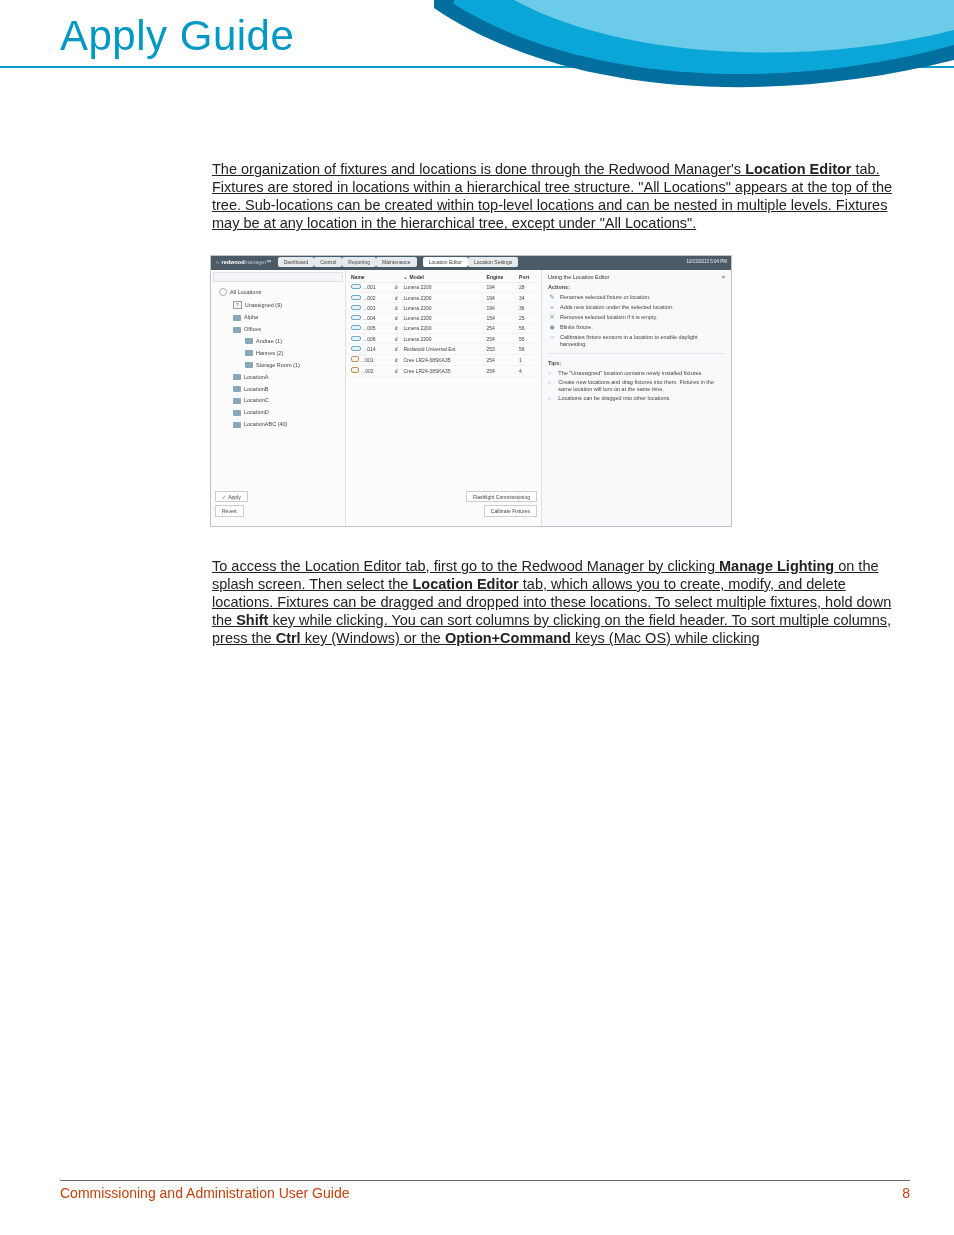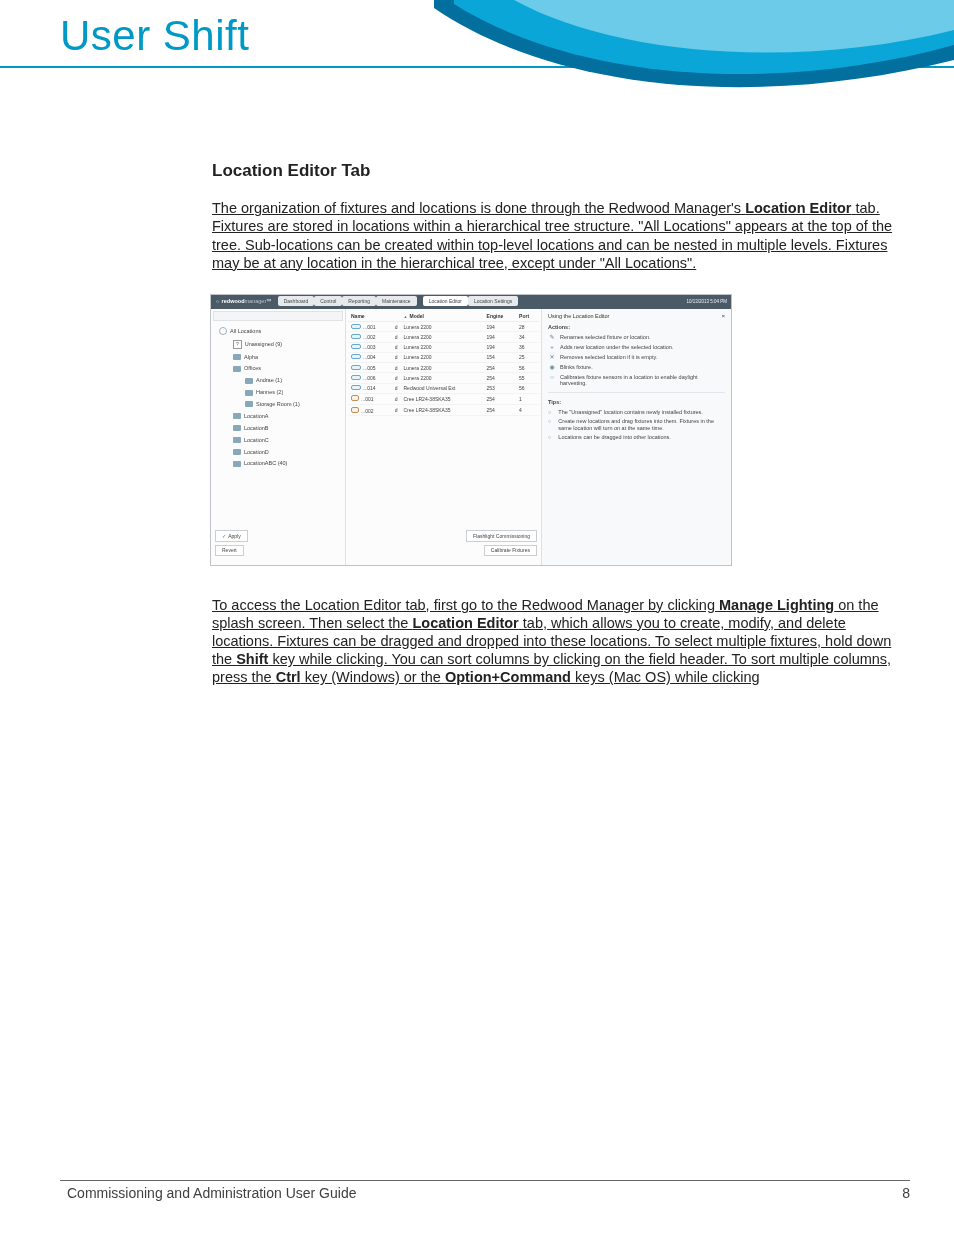--- a/index.html
+++ b/index.html
@@ -83,38 +83,37 @@
   .mini-right { flex:1; background:#f7f9fa; border-left:1px solid #dde1e4; padding:4px 6px; }
   .rp-title { font-size:5.5px; color:#333; margin-bottom:4px; display:flex; }
   .rp-close { margin-left:auto; color:#666; font-weight:700; }
   .rp-sec { font-weight:700; margin:3px 0 2px; }
   .rp-line { display:flex; gap:4px; align-items:flex-start; padding:1px 0; }
   .rp-ic { width:8px; height:8px; display:inline-block; color:#6b8896; font-size:6px; text-align:center; }
   .rp-tips { border-top:1px solid #e2e6e9; margin-top:4px; padding-top:3px; }
   .bullet::before { content:"○"; color:#8fa6b2; margin-right:3px; }
   
   .ftr-line { position:absolute; bottom:54px; left:60px; right:44px; height:1px; background:#666; }
-  .ftr { position:absolute; bottom:34px; left:60px; right:44px; display:flex; font-size:14px; color:#404040;margin-left:7px; }
+  .ftr { position:absolute; bottom:34px; left:60px; right:44px; display:flex; font-size:14px; color:#c2410c; }
   .ftr .pn { margin-left:auto; }
 </style>
 </head>
 <body>
 
-<div class="hdr">User Shift</div>
+<div class="hdr">Apply Guide</div>
 <div class="hdr-line"></div>
 <div class="swoosh">
   <svg viewBox="0 0 520 130" preserveAspectRatio="none">
     <path d="M0 8 C120 90 320 110 520 60 L520 0 L0 0 Z" fill="#026f9e"></path>
     <path d="M20 4 C140 80 340 95 520 45 L520 0 L20 0 Z" fill="#0aa6d8"></path>
     <path d="M80 0 C180 55 360 70 520 30 L520 0 Z" fill="#6bcbe8"></path>
   </svg>
 </div>
 
 <div class="content">
-  <h2>Location Editor Tab</h2>
   <p>
     <span>The organization of fixtures and locations is done through the Redwood Manager's </span><b>Location Editor</b><span> tab. Fixtures are stored in locations within a hierarchical tree structure. "All Locations" appears at the top of the tree. Sub-locations can be created within top-level locations and can be nested in multiple levels. Fixtures may be at any location in the hierarchical tree, except under "All Locations".</span>
   </p>
 
   <div class="screenshot-slot">
     <div class="mini">
       <div class="mini-top">
         <span class="mini-brand">☼ <b>redwood</b><span>manager</span>™</span>
         <span id="tabs1"><span class="mini-tab">Dashboard</span><span class="mini-tab">Control</span><span class="mini-tab">Reporting</span><span class="mini-tab">Maintenance</span></span>
         <span id="tabs2"><span class="mini-tab2 tab-active">Location Editor</span><span class="mini-tab2">Location Settings</span></span>

